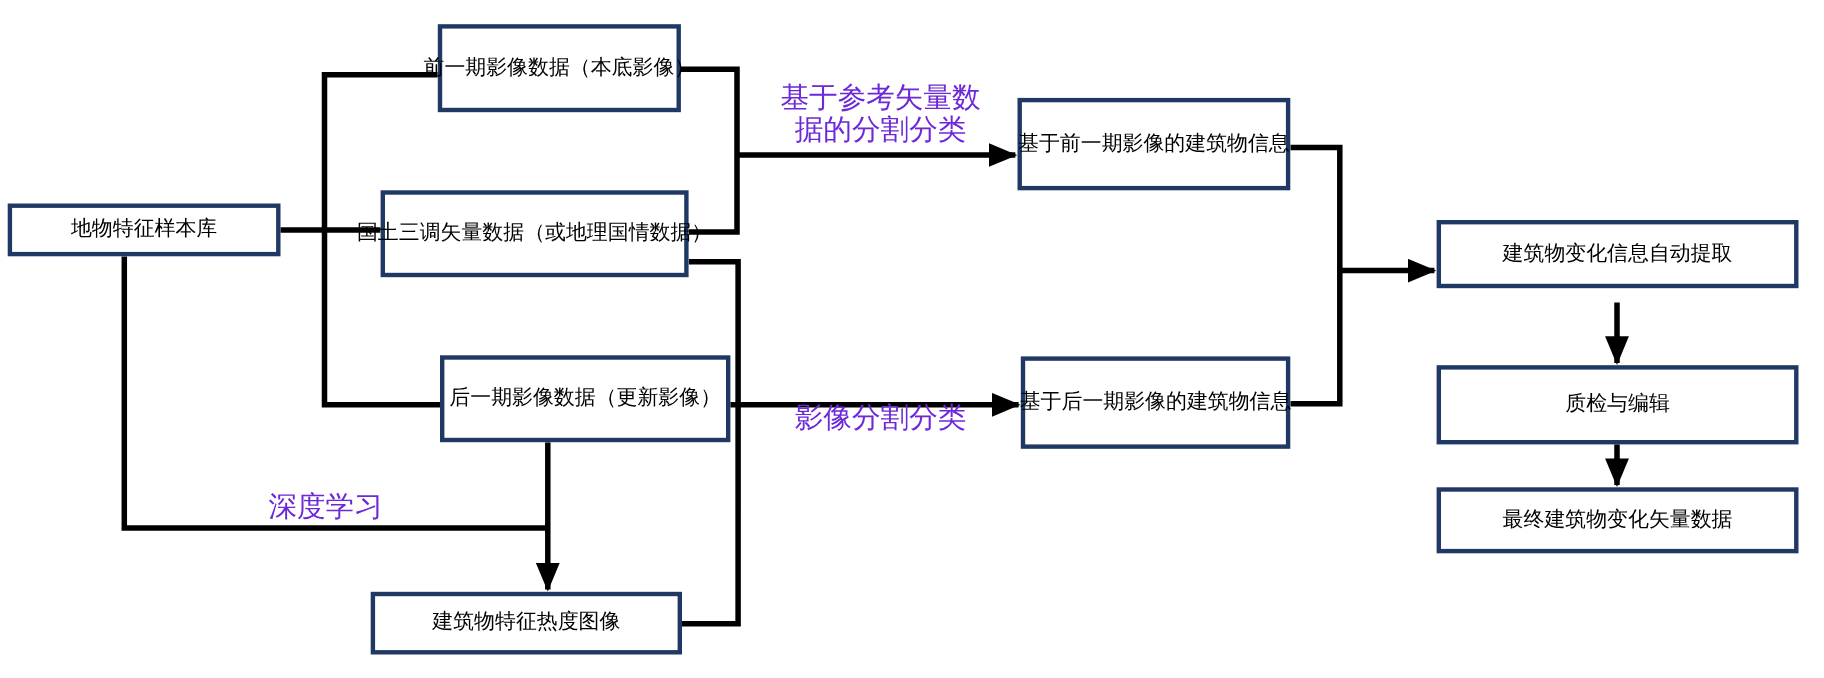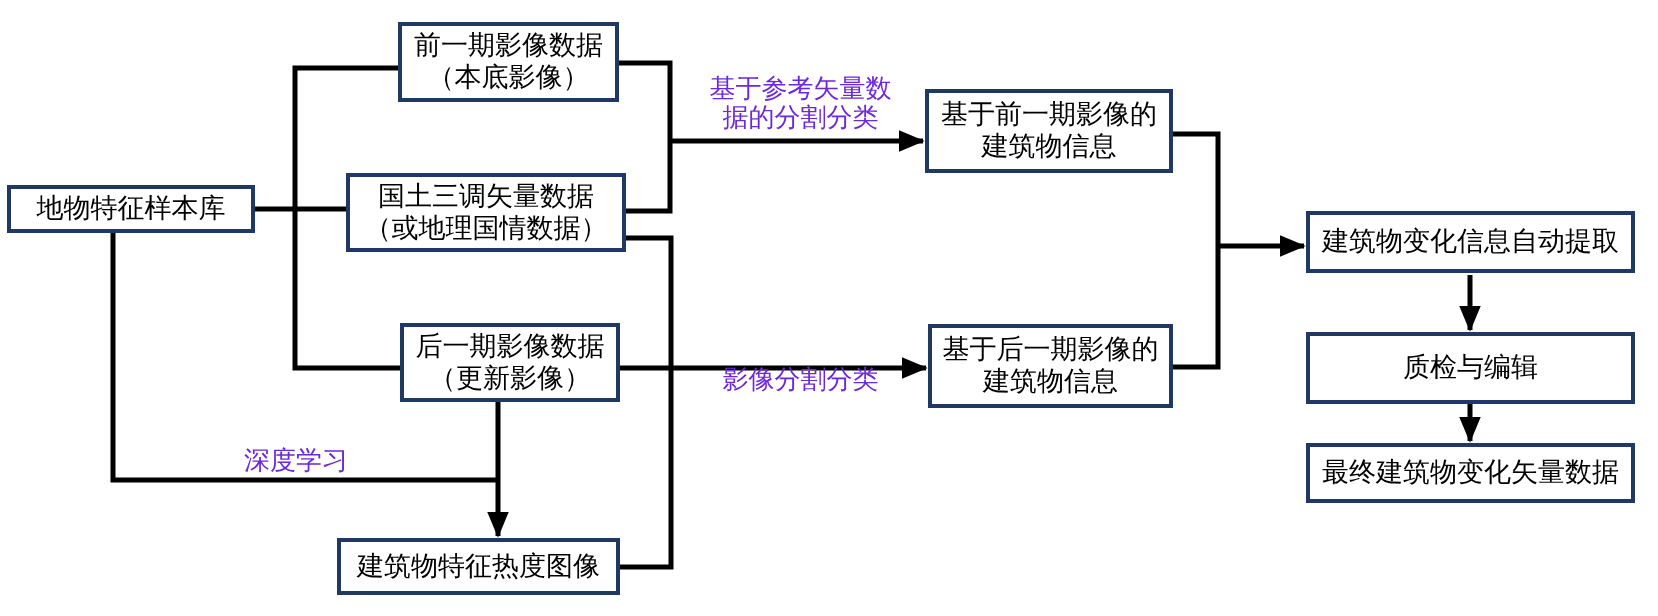--- a/index.html
+++ b/index.html
@@ -20,26 +20,25 @@
     fill: none;
     stroke: #000000;
     stroke-width: 5;
   }
   .node {
     position: absolute;
     box-sizing: border-box;
     background: #ffffff;
     border: 4px solid #1f3864;
     display: flex;
-    flex-direction: column;
     align-items: center;
     justify-content: center;
     text-align: center;
     color: #000000;
-    font-size: 27px;
+    font-size: 19px;
     line-height: 1.18;
     white-space: nowrap;
   }
   .edge-label {
     position: absolute;
     color: #6d28d9;
     font-size: 26px;
     line-height: 1.12;
     text-align: center;
     white-space: nowrap;
@@ -78,40 +77,40 @@
   <div class="node" style="left:398px; top:22px; width:221px; height:80px;">
     <div>前一期影像数据</div>
     <div>（本底影像）</div>
   </div>
 
   <div class="node" style="left:346px; top:173px; width:280px; height:79px;">
     <div>国土三调矢量数据</div>
     <div>（或地理国情数据）</div>
   </div>
 
-  <div class="node" style="left:400px; top:323px; width:220px; height:79px;">
+  <div class="node" style="left:400px; top:323px; width:264px; height:79px;">
     <div>后一期影像数据</div>
     <div>（更新影像）</div>
   </div>
 
   <div class="node" style="left:337px; top:538px; width:283px; height:57px;">
     <div>建筑物特征热度图像</div>
   </div>
 
   <div class="node" style="left:925px; top:89px; width:248px; height:84px;">
     <div>基于前一期影像的</div>
     <div>建筑物信息</div>
   </div>
 
   <div class="node" style="left:928px; top:324px; width:245px; height:84px;">
     <div>基于后一期影像的</div>
     <div>建筑物信息</div>
   </div>
 
-  <div class="node" style="left:1306px; top:211px; width:329px; height:62px;">
+  <div class="node" style="left:1306px; top:200px; width:329px; height:62px;">
     <div>建筑物变化信息自动提取</div>
   </div>
 
   <div class="node" style="left:1306px; top:332px; width:329px; height:72px;">
     <div>质检与编辑</div>
   </div>
 
   <div class="node" style="left:1306px; top:443px; width:329px; height:60px;">
     <div>最终建筑物变化矢量数据</div>
   </div>

